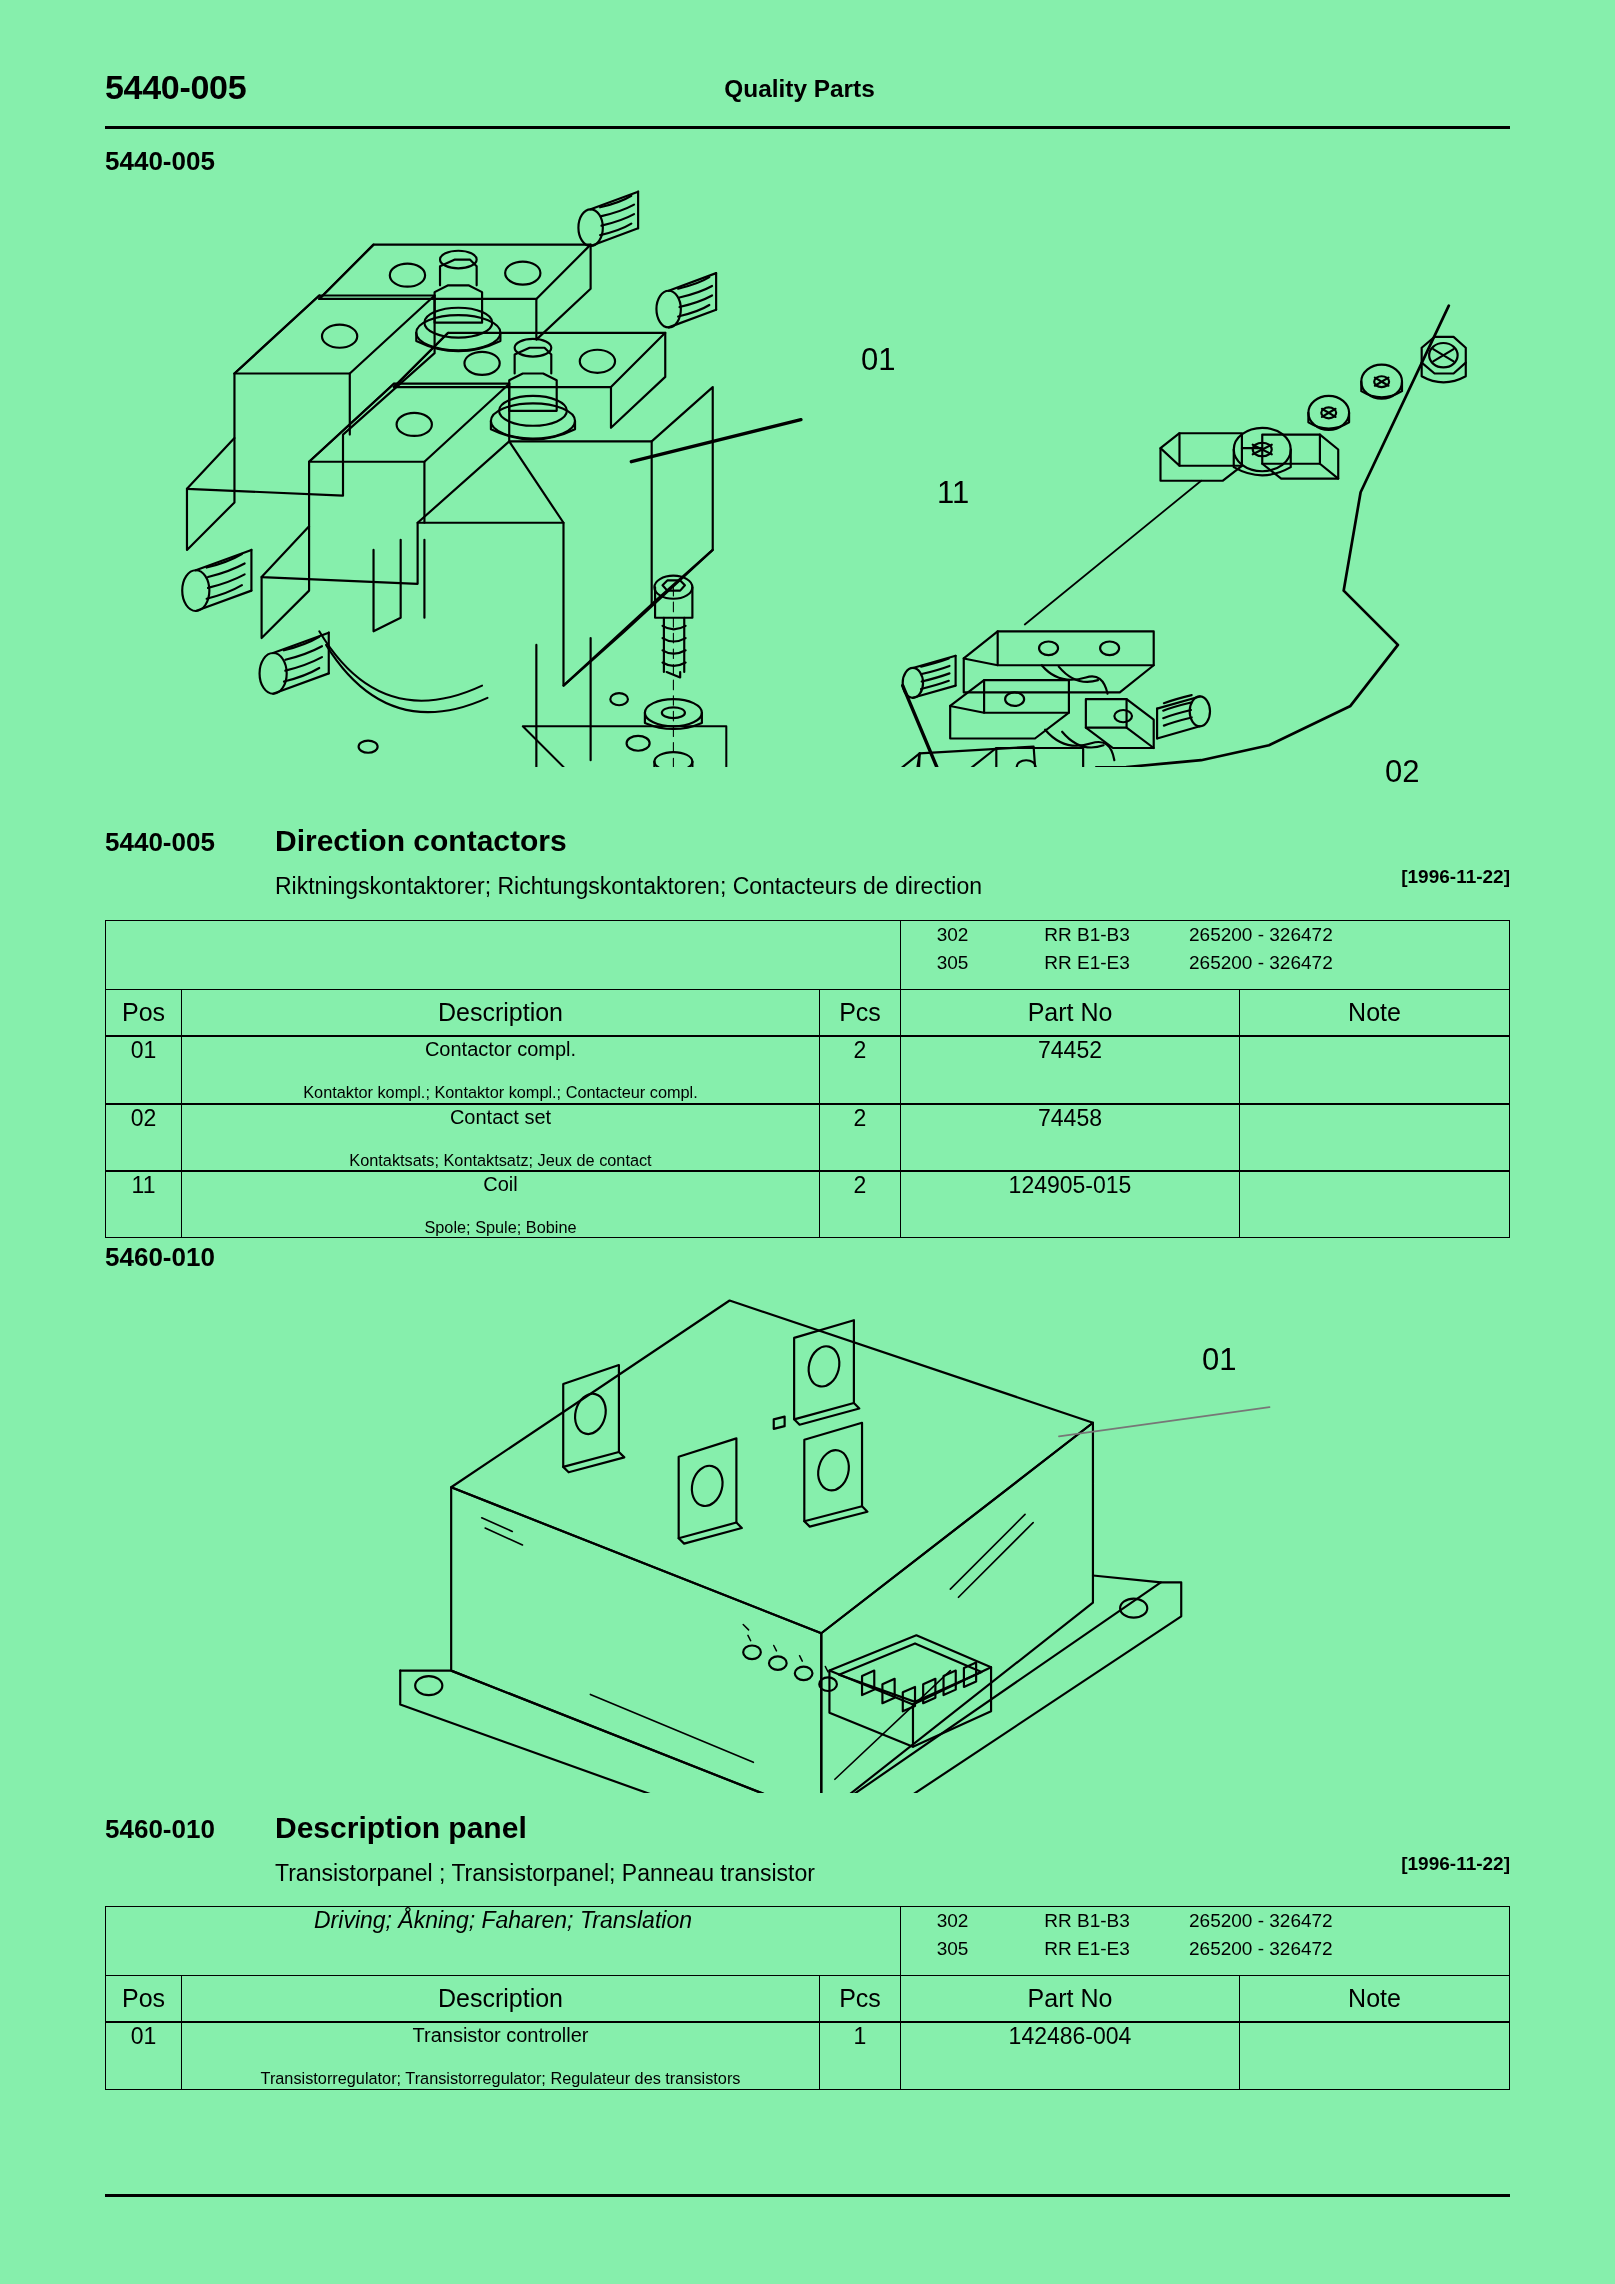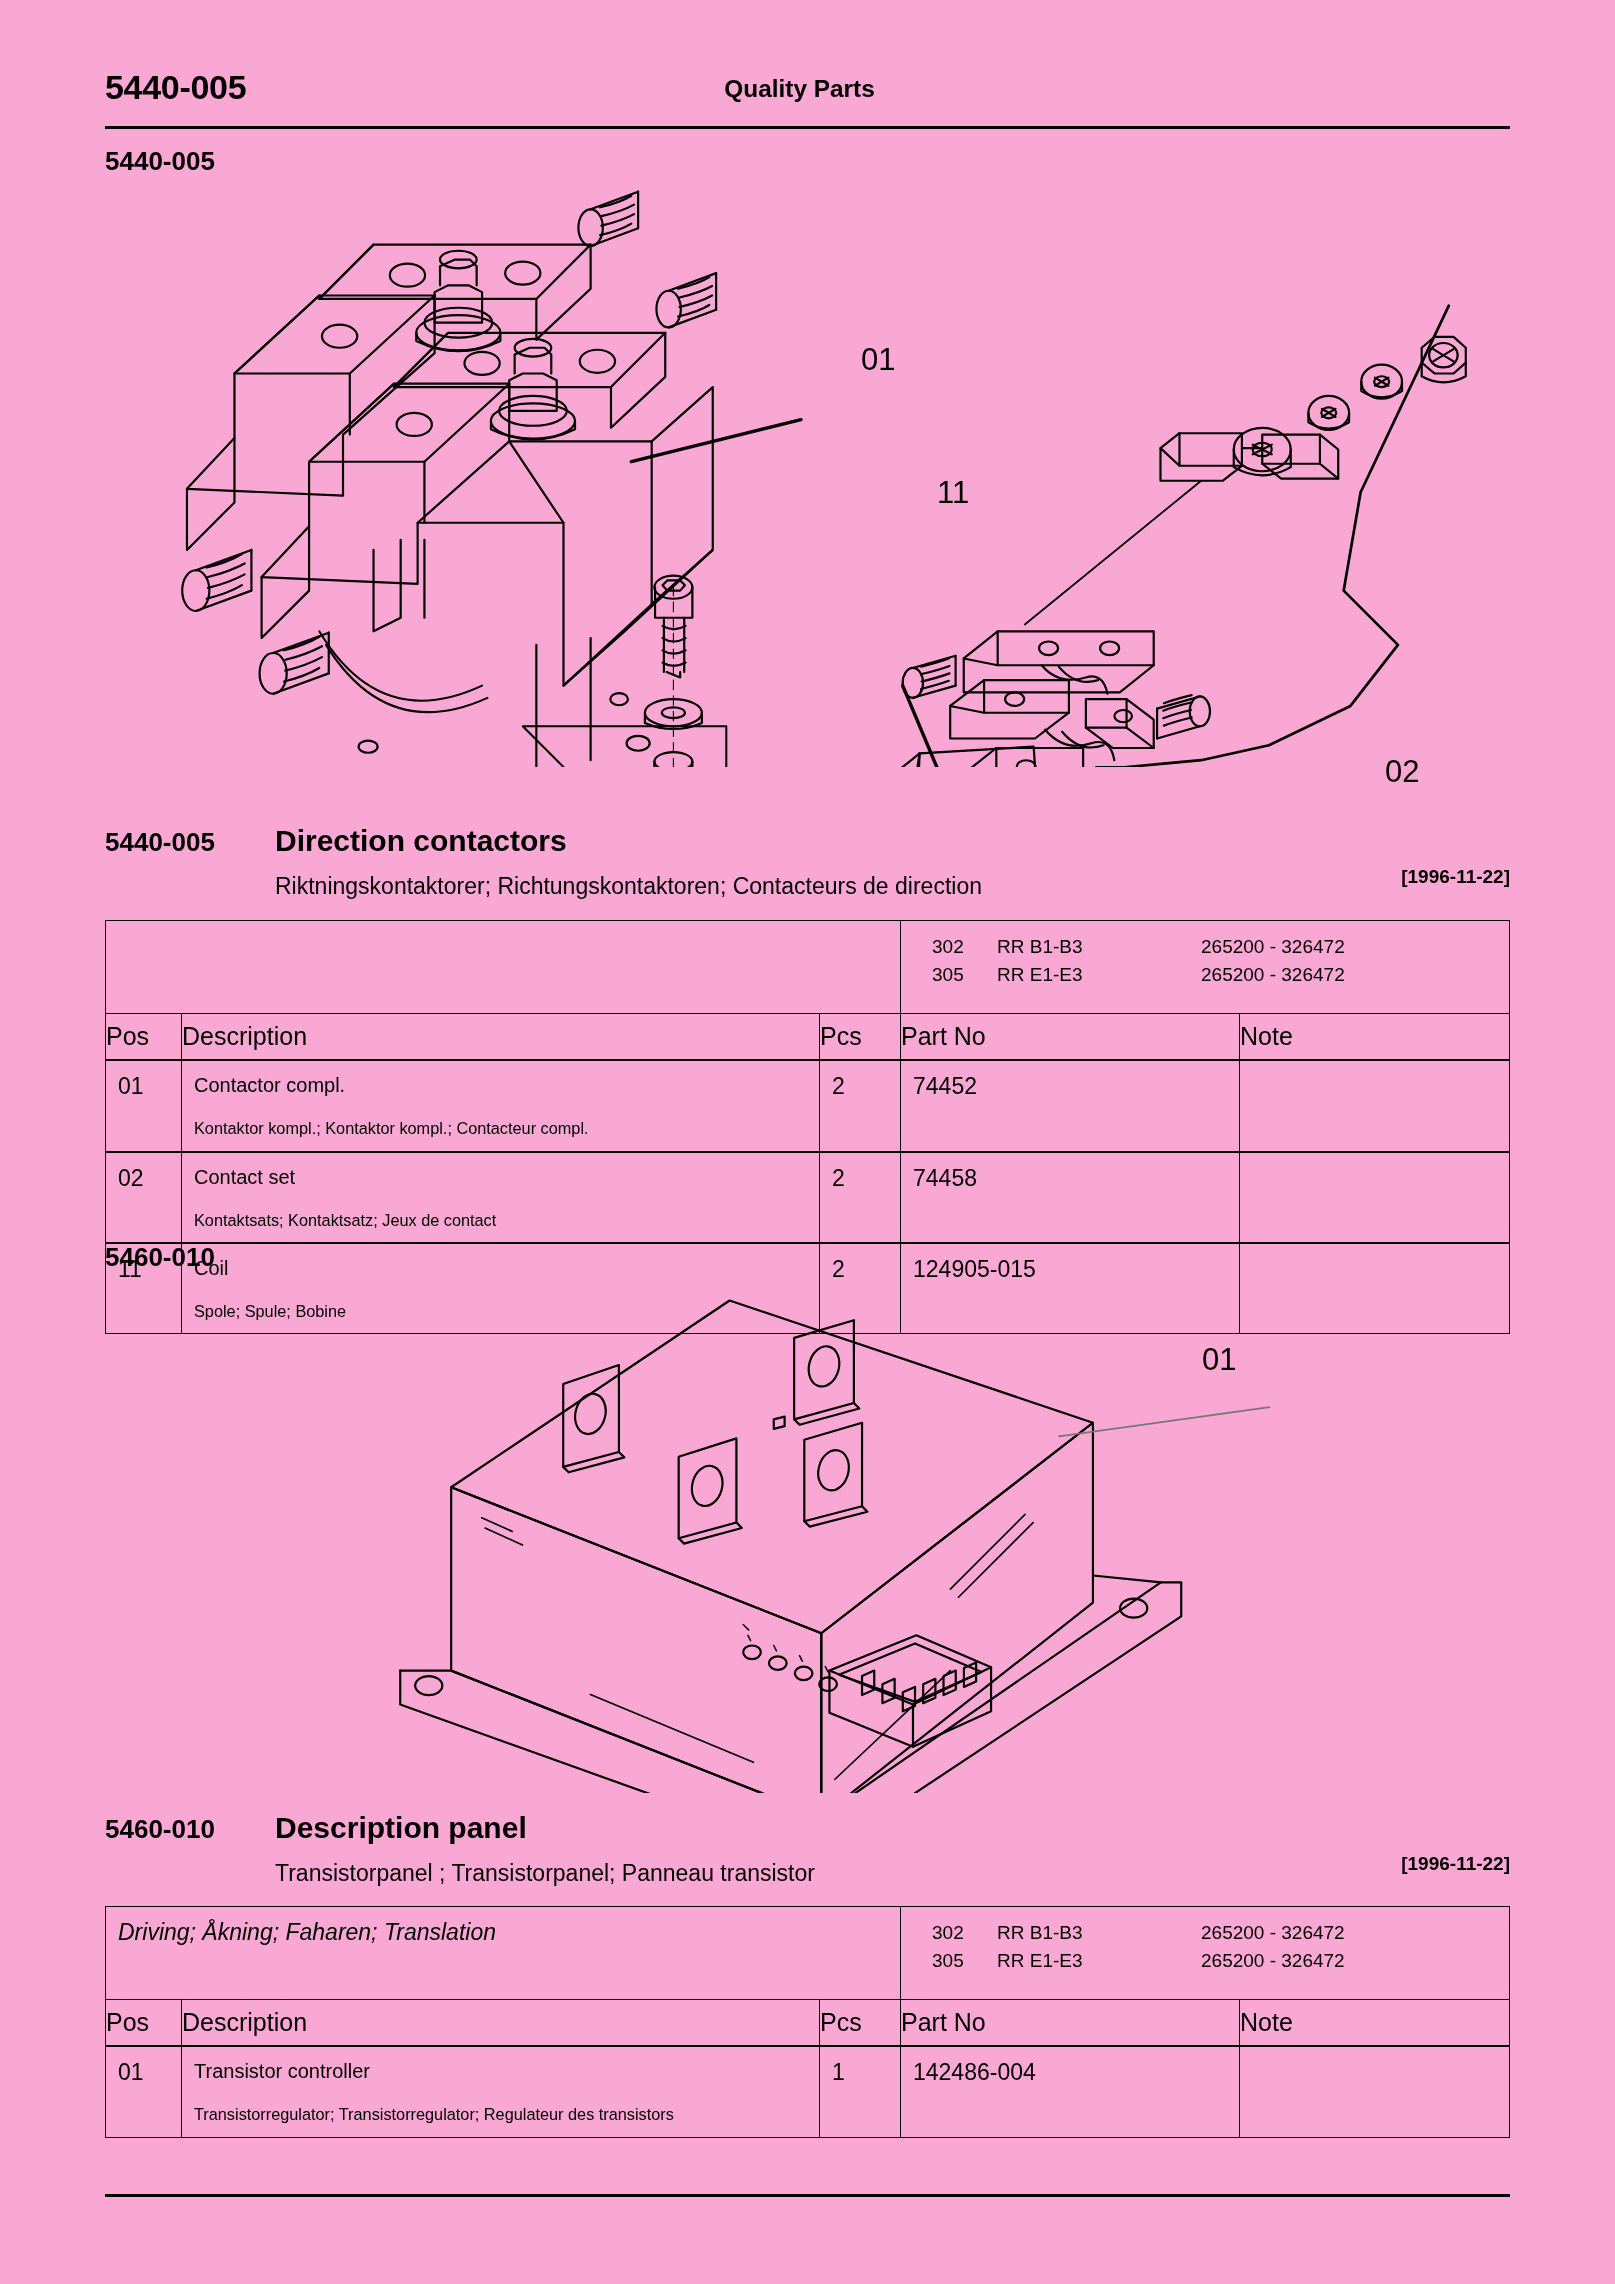--- a/index.html
+++ b/index.html
@@ -9,21 +9,21 @@
     background: #ffffff;
   }
   body {
     font-family: "Liberation Sans", sans-serif;
     color: #000000;
   }
   .page {
     position: relative;
     width: 1616px;
     height: 2284px;
-    background: #f9a8d4;
+    background: #86efac;
     box-sizing: border-box;
     overflow: hidden;
   }
 
   
   .page-header {
     position: absolute;
     left: 105px;
     top: 68px;
     width: 1405px;
@@ -133,23 +133,24 @@
     left: 105px;
     width: 1405px;
     border-collapse: collapse;
     table-layout: fixed;
   }
   #table-1 { top: 920px; }
   #table-2 { top: 1906px; border-radius: 7px; }
 
   .parts-table td, .parts-table th {
     border: 1.4px solid #000000;
-    padding: 12px;
+    padding: 0;
     vertical-align: top;
     font-weight: normal;
+    text-align: center;
   }
 
   
   .band-left {
     border-right: 1.4px solid #000000;
     padding: 9.5px 12.2px 9.5px 15px;
     font-size: 23px;
     font-style: italic;
     height: 68px;
   }

